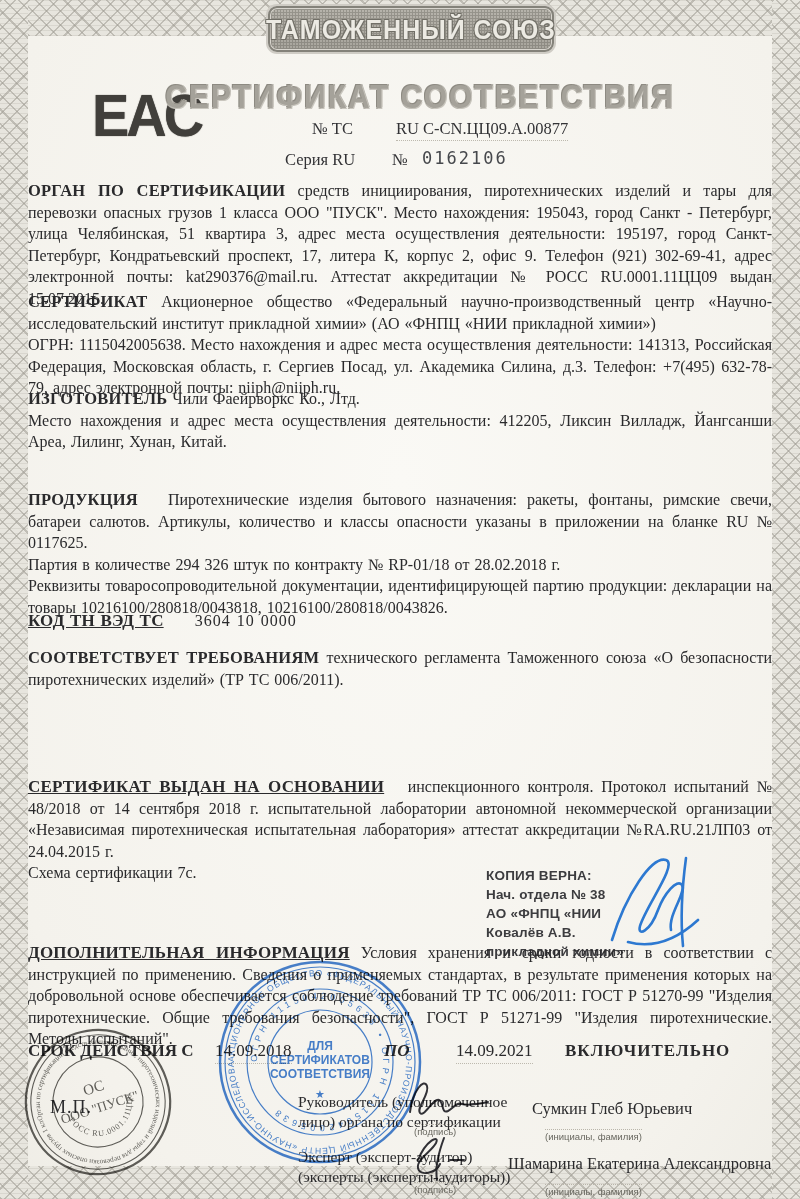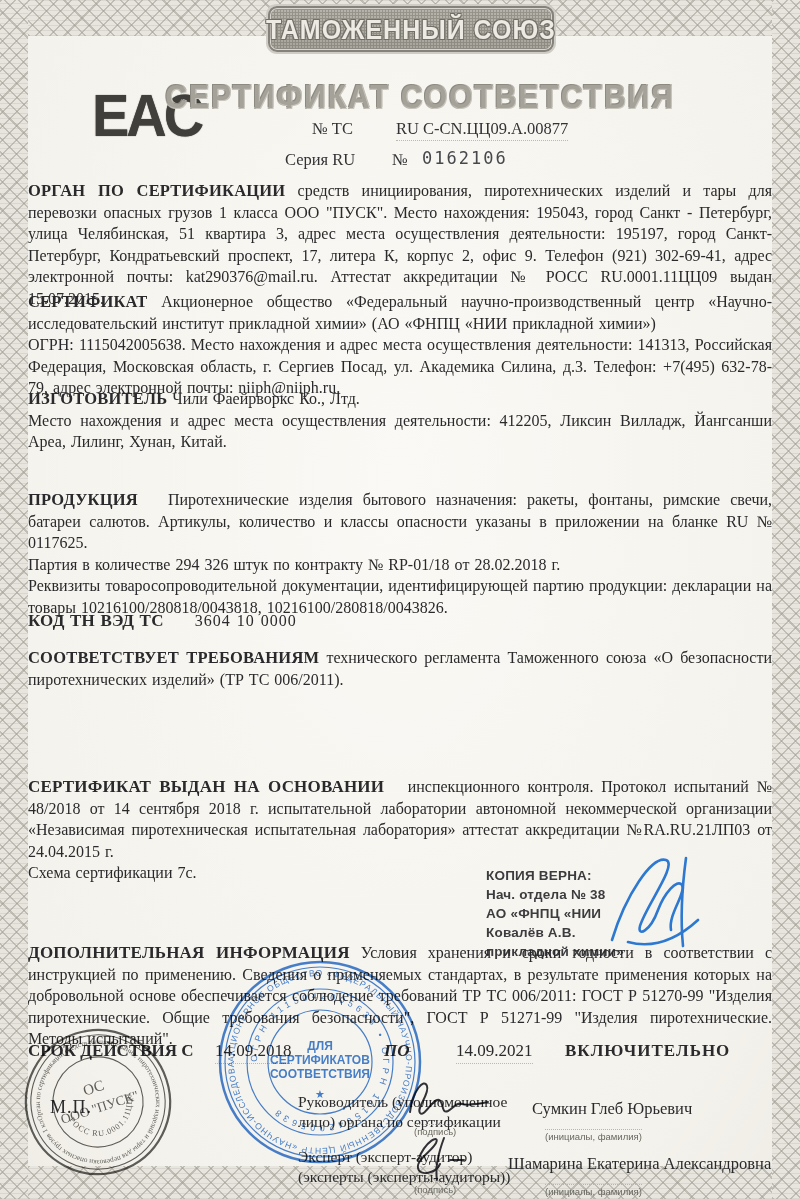--- a/index.html
+++ b/index.html
@@ -49,21 +49,21 @@
     letter-spacing:2px;color:#a5a29a;white-space:nowrap;
     text-shadow:1px 1px 0 #c9c6be,-1px -1px 0 #8d8a82,1px -1px 0 #b5b2aa,-1px 1px 0 #b5b2aa;
     transform:scaleY(1.1);
   }
   .numline{position:absolute;font-size:16.5px;color:#333336;}
   .u-dot{border-bottom:1px dotted #bdb9ae;padding-bottom:2px;}
   .serial{font-family:"DejaVu Sans Mono", monospace;font-size:17px;letter-spacing:2px;color:#46484c;}
   
   .sec{position:absolute;left:28px;width:744px;font-size:16px;line-height:21.5px;text-align:justify;word-spacing:1px;}
   .sec b{font-size:16.5px;letter-spacing:.2px;}
-  .sec .h-big{font-size:17px;}
+  .sec .h-big{font-size:17px;text-decoration:underline;}
   .sec p{margin:0;}
   .kodval{margin-left:26px;letter-spacing:1px;}
   
   .copyblock{
     position:absolute;left:486px;top:866px;width:210px;
     font-family:"Liberation Sans", sans-serif;font-weight:700;font-size:13.5px;
     line-height:19px;color:#3c3c3f;letter-spacing:.2px;
   }
   
   .validity{position:absolute;left:28px;top:1041px;width:744px;height:24px;font-size:17px;}

